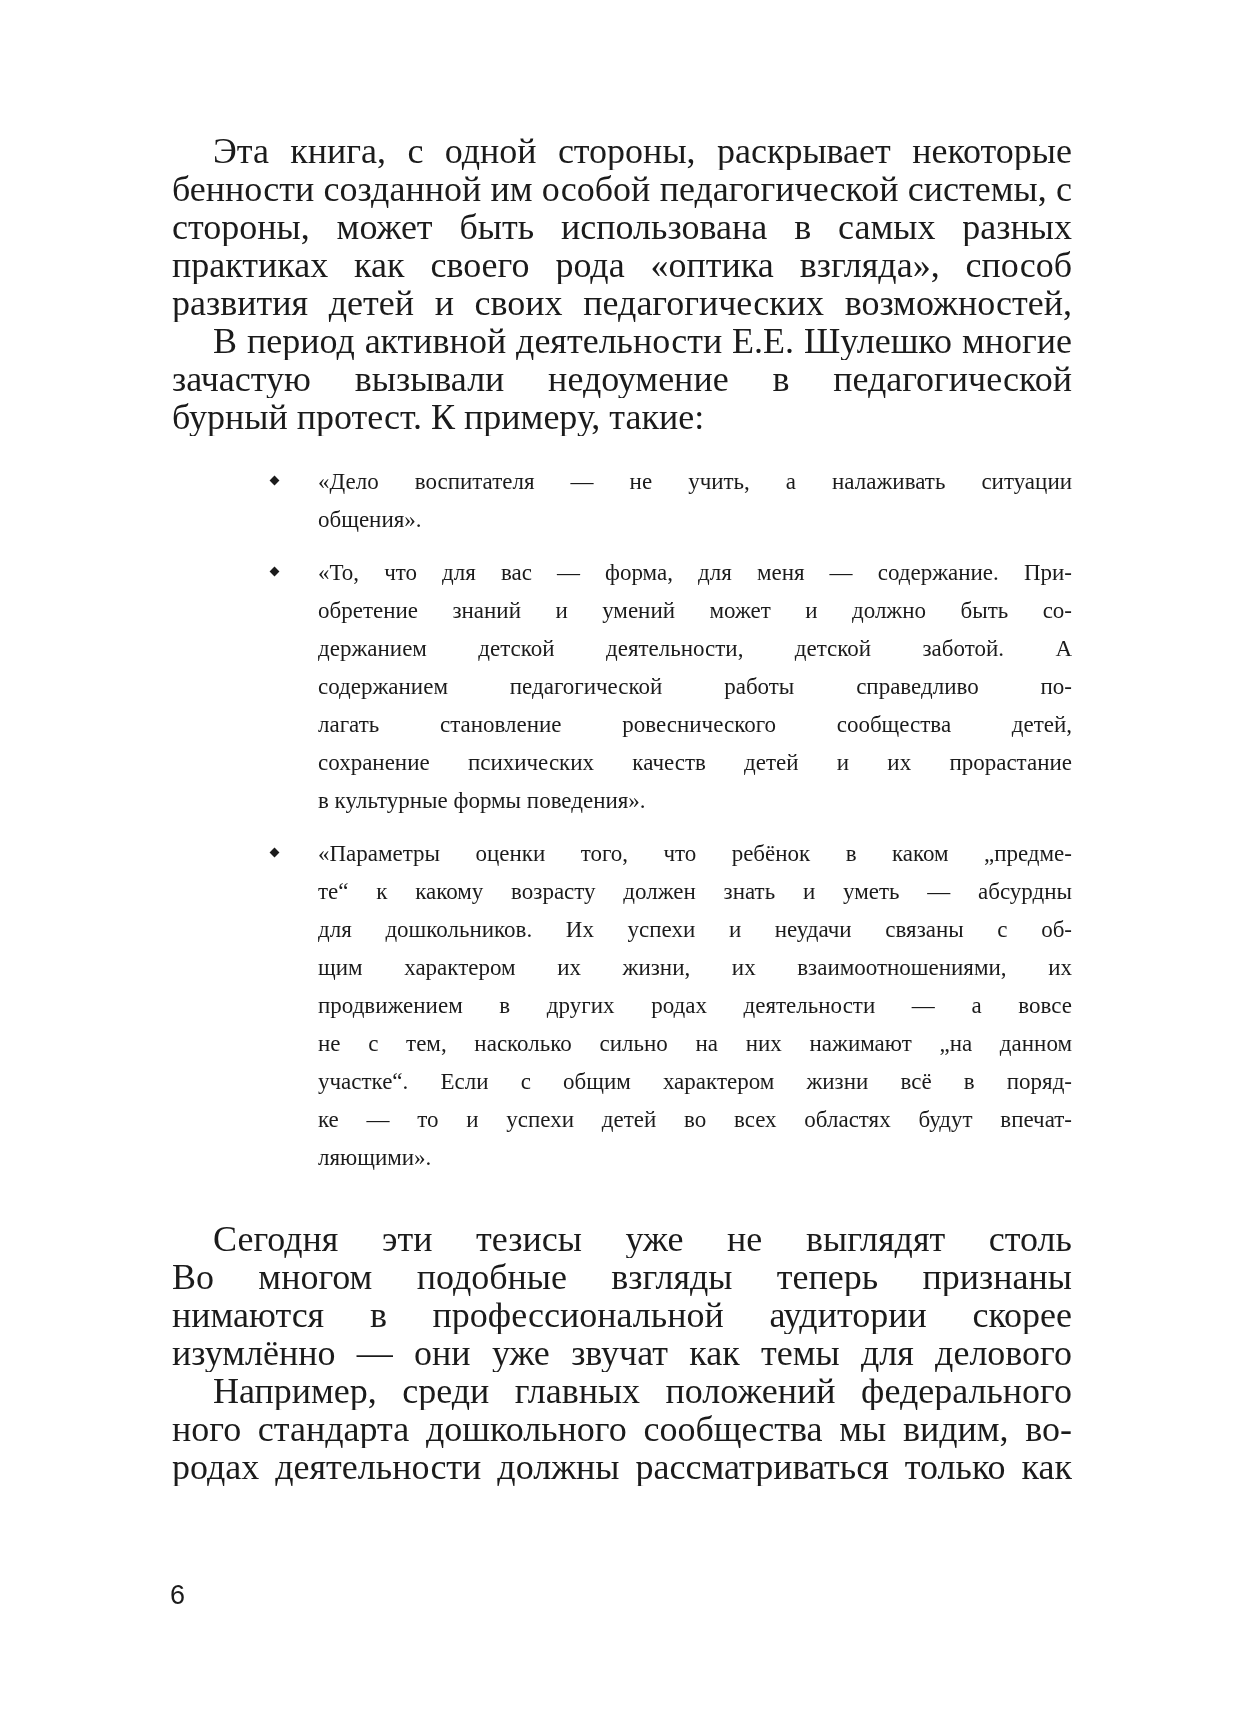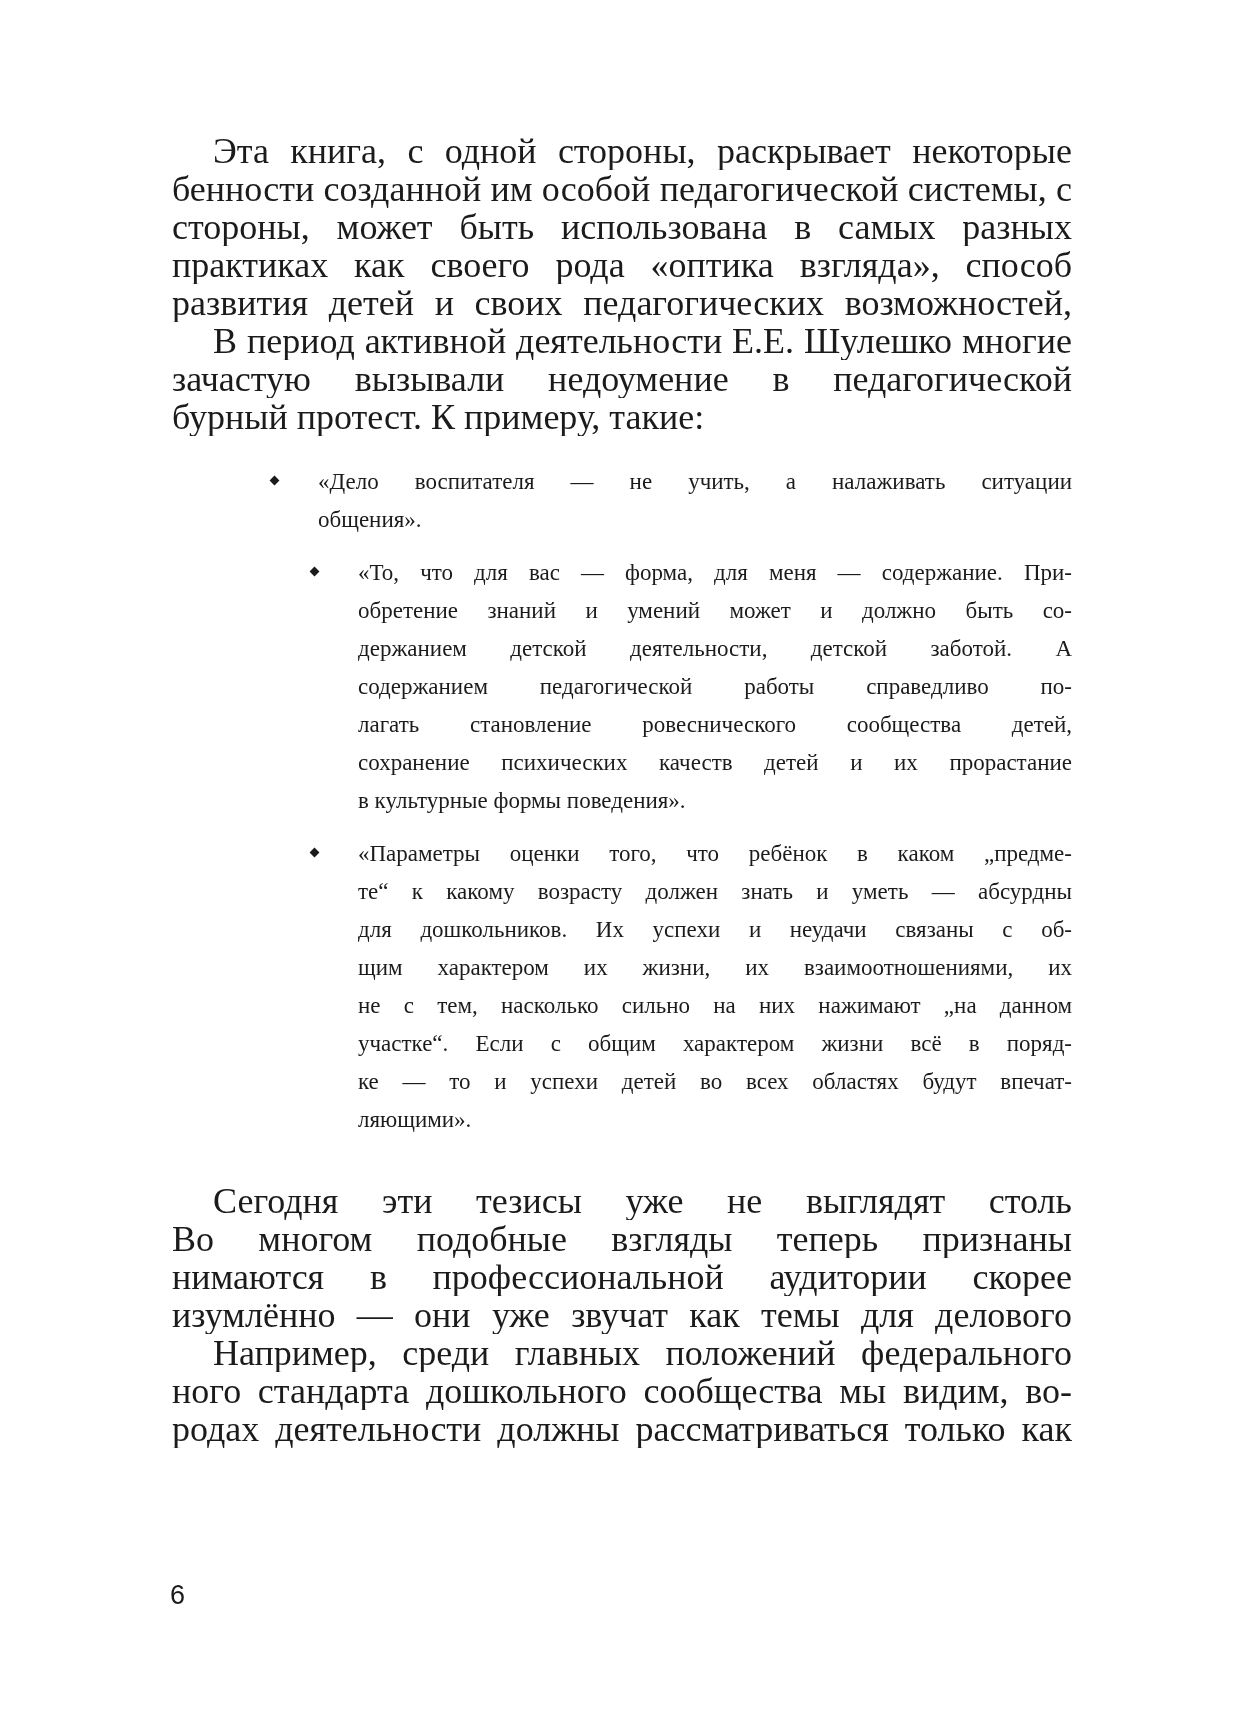--- a/index.html
+++ b/index.html
@@ -48,21 +48,20 @@
     padding: 0 0 0 146px;
   }
   ul.bullets li {
     position: relative;
     font-family: Liberation Serif, serif;
     font-size: 23px;
     line-height: 38px;
   }
   ul.bullets li + li {
     margin-top: 15px;
-    margin-left: 40px;
   }
   .bullet-marker {
     position: absolute;
     left: -47px;
     top: 14px;
     width: 7px;
     height: 7px;
     background: #1b1b1b;
     transform: rotate(45deg);
   }
@@ -107,20 +106,21 @@
           <div class="line">лагать становление ровеснического сообщества детей,</div>
           <div class="line">сохранение психических качеств детей и их прорастание</div>
           <div class="line last">в культурные формы поведения».</div>
         </li>
         <li>
           <span class="bullet-marker"></span>
           <div class="line">«Параметры оценки того, что ребёнок в каком „предме-</div>
           <div class="line">те“ к какому возрасту должен знать и уметь — абсурдны</div>
           <div class="line">для дошкольников. Их успехи и неудачи связаны с об-</div>
           <div class="line">щим характером их жизни, их взаимоотношениями, их</div>
+          <div class="line">продвижением в других родах деятельности — а вовсе</div>
           <div class="line">не с тем, насколько сильно на них нажимают „на данном</div>
           <div class="line">участке“. Если с общим характером жизни всё в поряд-</div>
           <div class="line">ке — то и успехи детей во всех областях будут впечат-</div>
           <div class="line last">ляющими».</div>
         </li>
       </ul>
       <div class="para">
         <div class="line indent">Сегодня эти тезисы уже не выглядят столь революционными.</div>
         <div class="line">Во многом подобные взгляды теперь признаны официально,  воспри-</div>
         <div class="line">нимаются в профессиональной аудитории скорее внимательно, чем</div>

